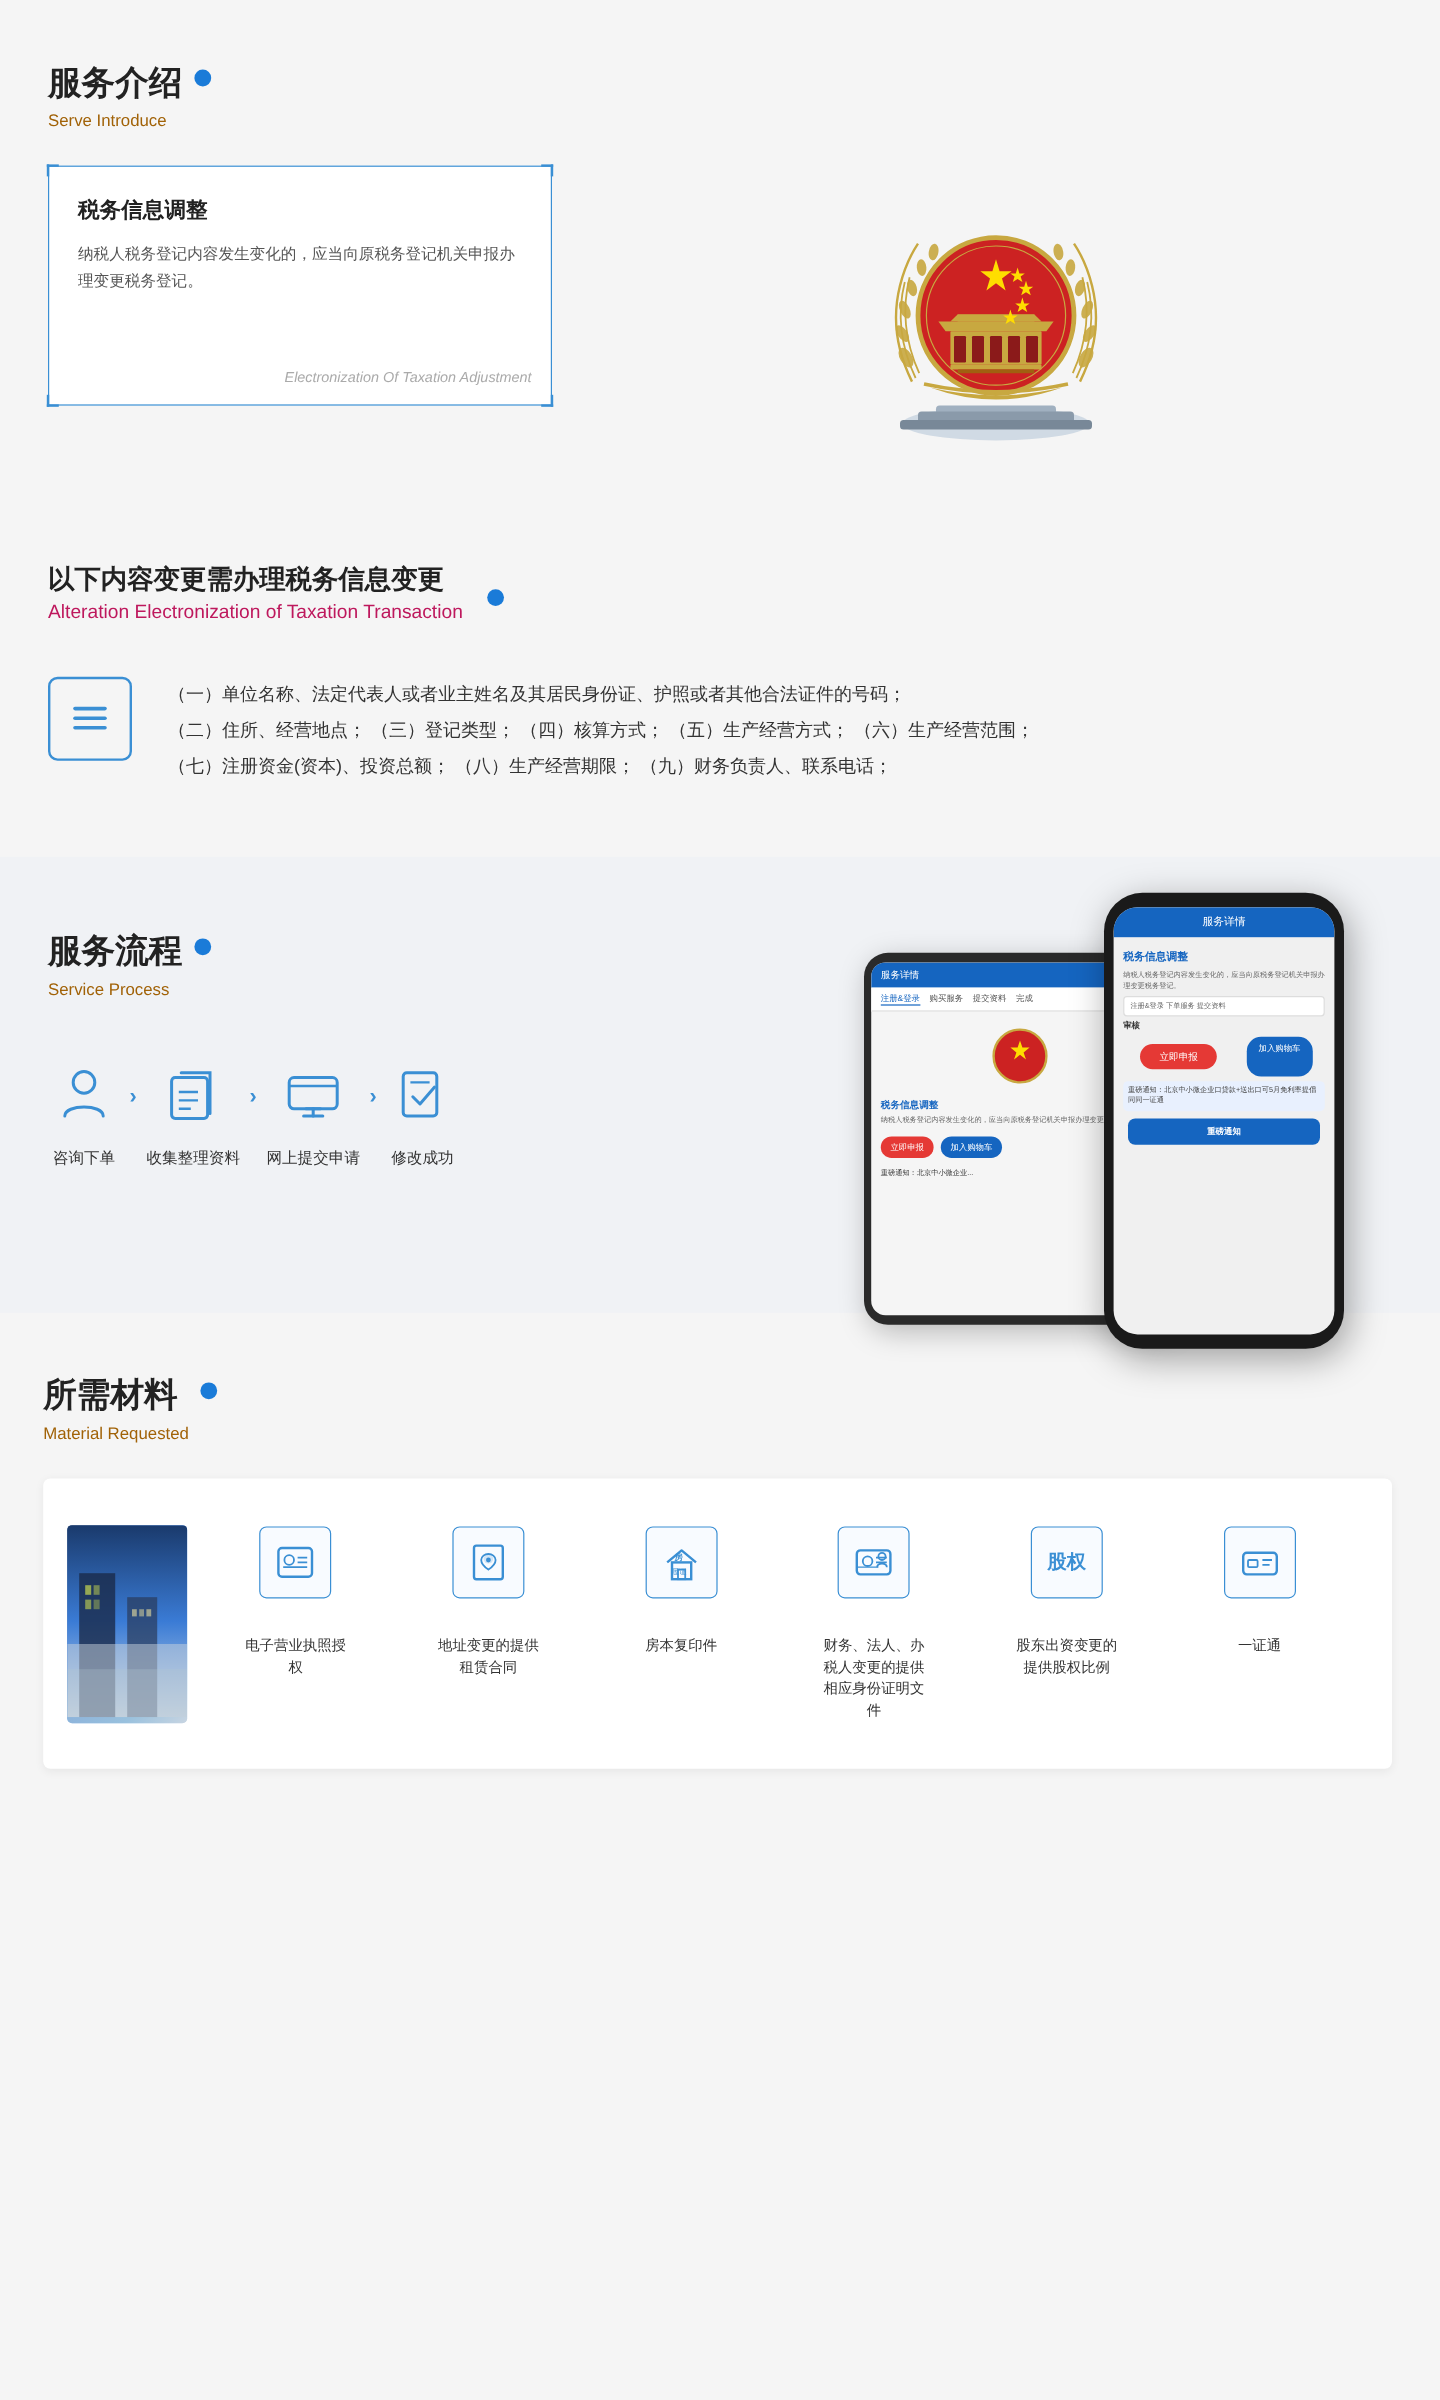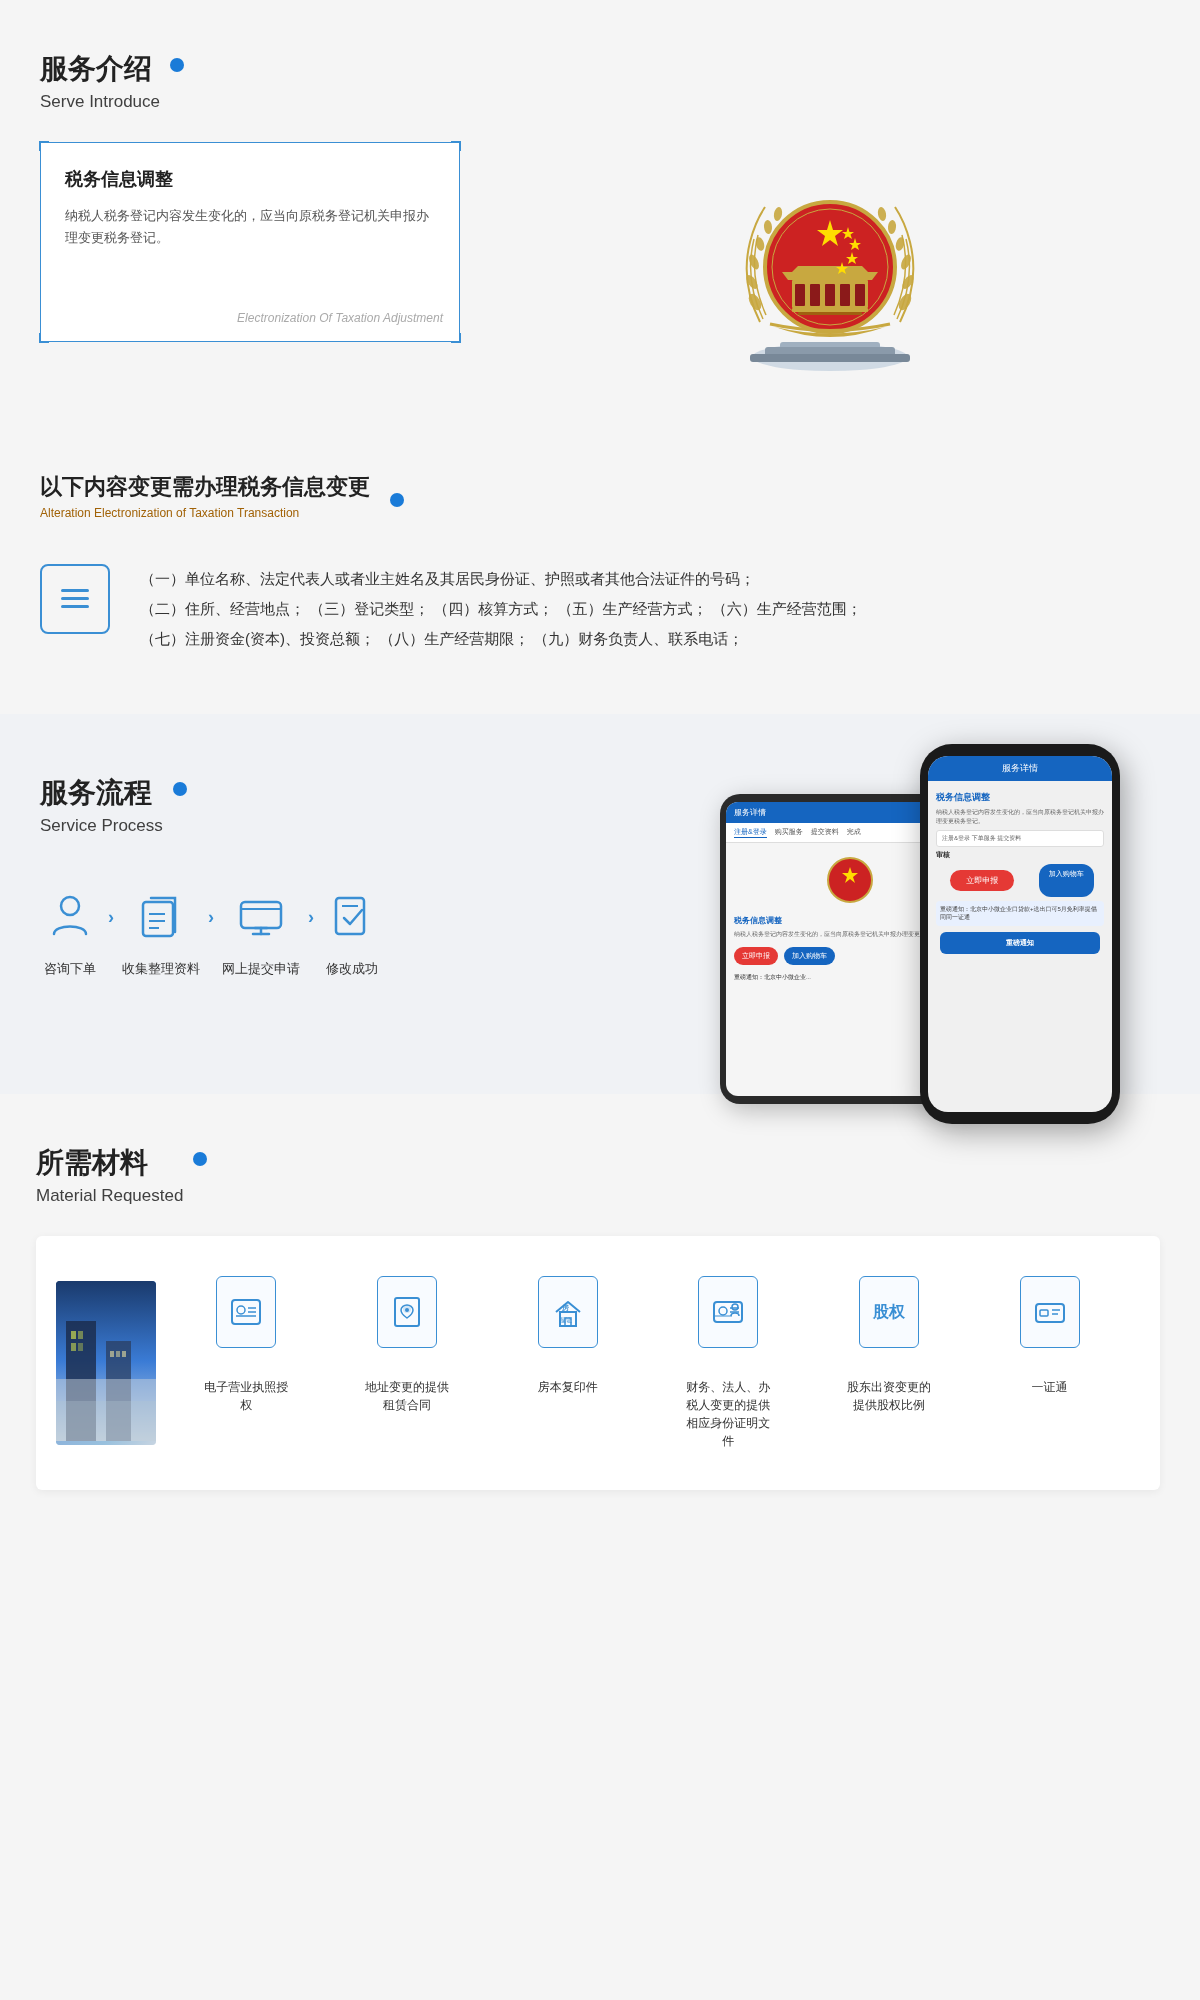--- a/index.html
+++ b/index.html
@@ -25,22 +25,22 @@
     }
 
     .section-title-zh {
       font-size: 28px;
       font-weight: bold;
       color: #222;
       display: block;
     }
 
     .section-title-en {
-      font-size: 17px;
-      color: #404040;
+      font-size: 14px;
+      color: #a16207;
       display: block;
       margin-top: 4px;
     }
 
     .blue-dot {
       width: 14px;
       height: 14px;
       background: #1a7bd8;
       border-radius: 50%;
       margin-left: 10px;
@@ -111,22 +111,22 @@
       padding: 60px 40px 40px 40px;
     }
 
     .alteration-title-zh {
       font-size: 22px;
       font-weight: bold;
       color: #222;
     }
 
     .alteration-title-en {
-      font-size: 12px;
-      color: #a16207;
+      font-size: 16px;
+      color: #be185d;
       margin-top: 4px;
       display: block;
     }
 
     .alteration-header {
       display: flex;
       align-items: center;
       gap: 10px;
       margin-bottom: 24px;
     }
@@ -390,21 +390,21 @@
     .material-item {
       display: flex;
       flex-direction: column;
       align-items: center;
       gap: 12px;
       width: 90px;
     }
 
     .material-icon {
       width: 60px;
-      height: 72px;
+      height: 60px;
       border: 1.5px solid #3a8fd4;
       border-radius: 6px;
       display: flex;
       align-items: center;
       justify-content: center;
       color: #3a8fd4;
       font-size: 22px;
       position: relative;
       background: #f8fbff;
     }

